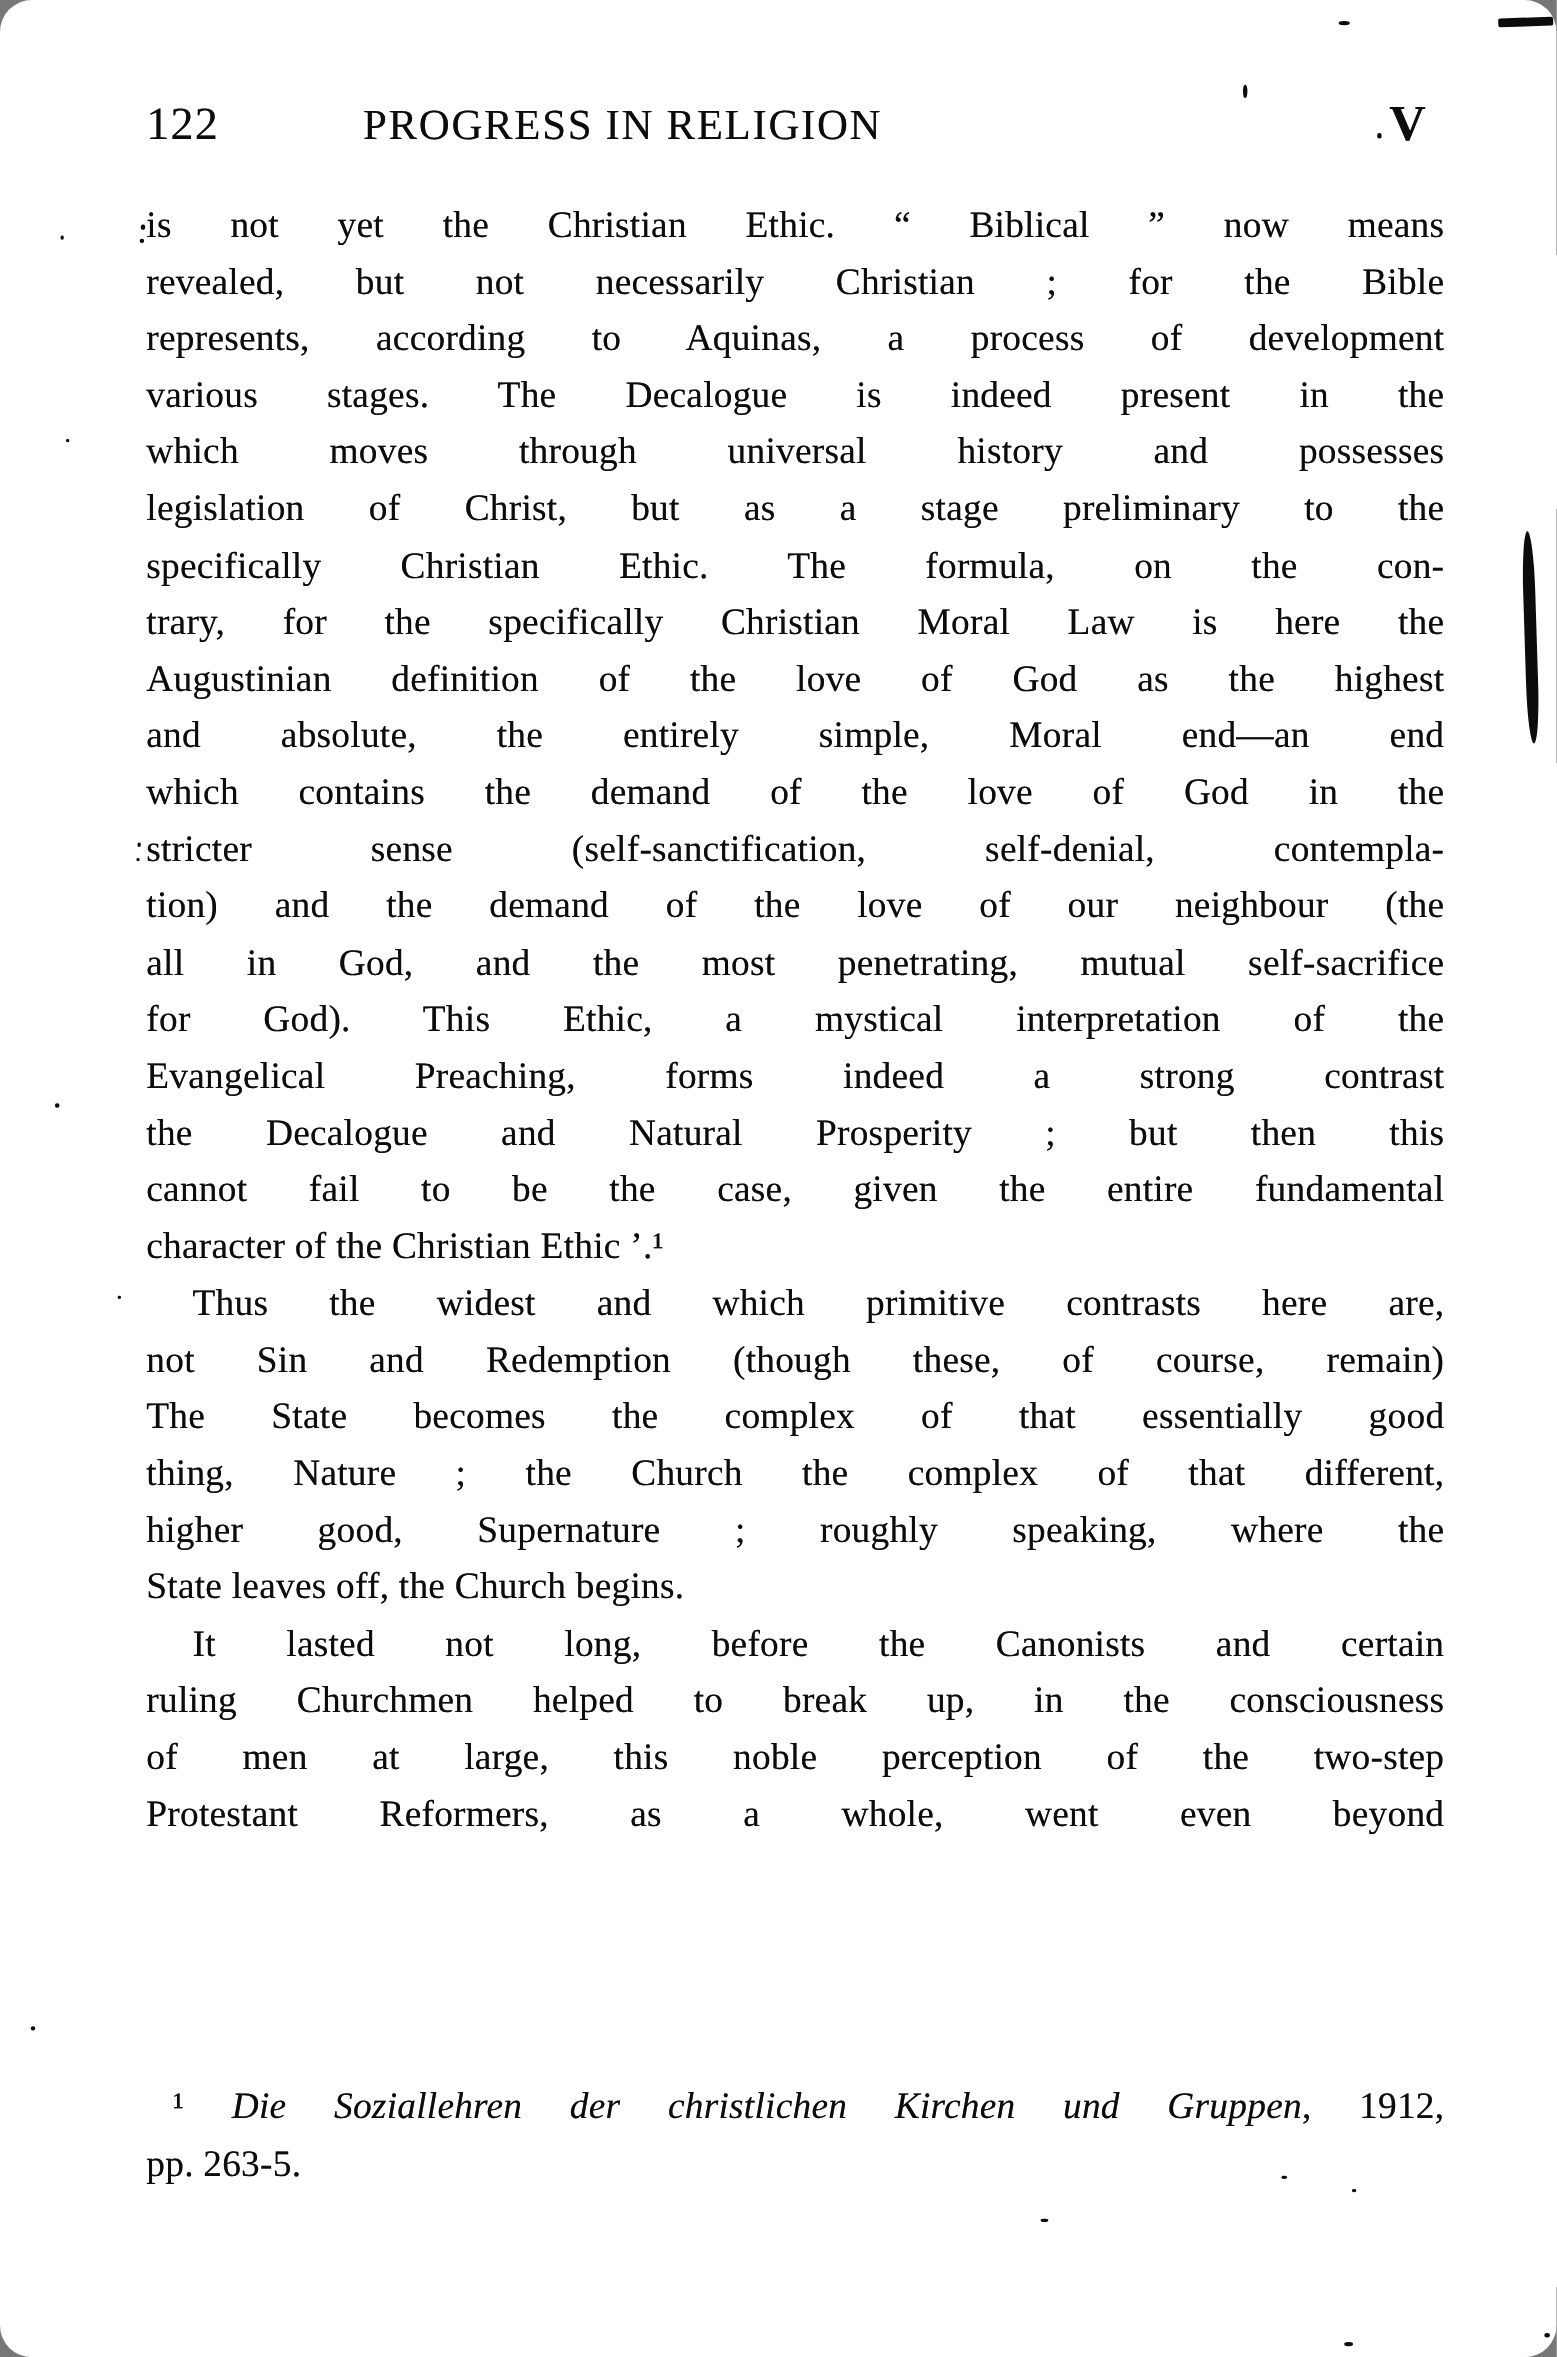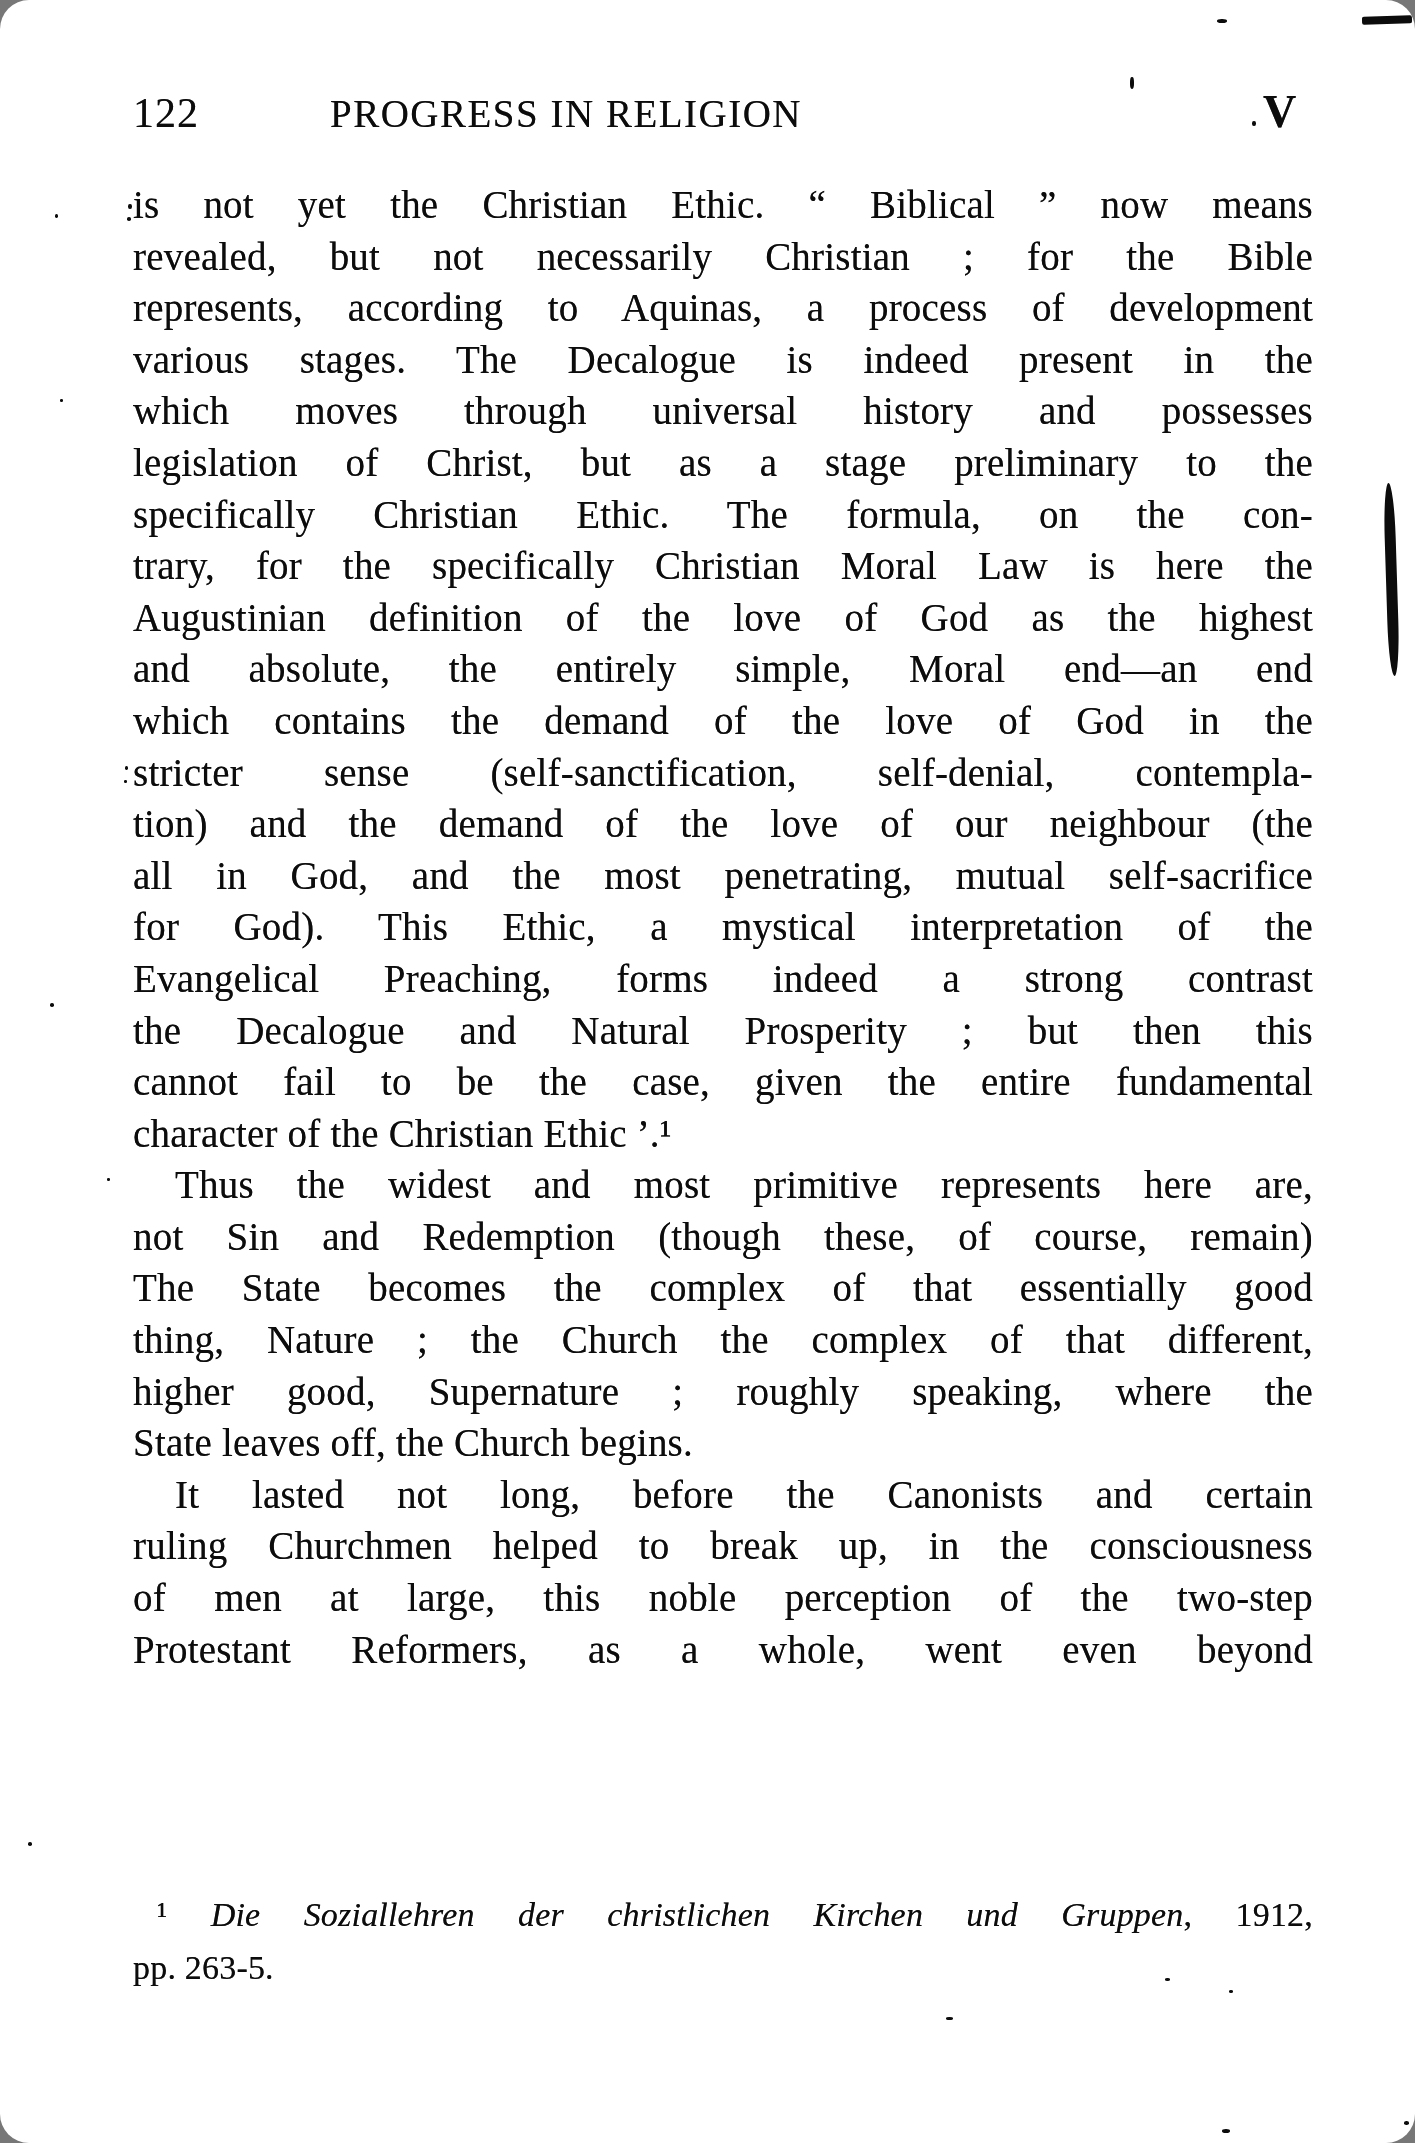--- a/index.html
+++ b/index.html
@@ -24,21 +24,21 @@
     position: absolute; left: 330px; top: 92px;
     font-size: 39px; line-height: 44px; letter-spacing: 1.5px;
   }
   .chapter-numeral {
     position: absolute; left: 1263px; top: 88px;
     font-size: 46px; line-height: 48px; font-weight: bold;
   }
   
   .body-text {
     position: absolute; left: 133px; top: 179px; width: 1180px;
-    font-size: 39px; letter-spacing: 0.2px;
+    font-size: 34px; letter-spacing: 0.2px;
   }
   .line {
     height: 51.6px; line-height: 51.6px;
     white-space: normal;
     text-align: justify;
     text-align-last: justify;
     overflow: visible;
   }
   .line.indent { text-indent: 42px; }
   .line.lastline { text-align: right; text-align-last: left; }
@@ -88,21 +88,21 @@
       <div class="line">and absolute, the entirely simple, Moral end—an end</div>
       <div class="line">which contains the demand of the love of God in the</div>
       <div class="line">stricter sense (self-sanctification, self-denial, contempla-</div>
       <div class="line">tion) and the demand of the love of our neighbour (the</div>
       <div class="line">all in God, and the most penetrating, mutual self-sacrifice</div>
       <div class="line">for God).  This Ethic, a mystical interpretation of the</div>
       <div class="line">Evangelical Preaching, forms indeed a strong contrast</div>
       <div class="line">the Decalogue and Natural Prosperity ;  but then this</div>
       <div class="line">cannot fail to be the case, given the entire fundamental</div>
       <div class="line lastline">character of the Christian Ethic ’.¹</div>
-      <div class="line indent">Thus the widest and most primitive represents here are,</div>
+      <div class="line indent">Thus the widest and which primitive contrasts here are,</div>
       <div class="line">not Sin and Redemption (though these, of course, remain)</div>
       <div class="line">The State becomes the complex of that essentially good</div>
       <div class="line">thing, Nature ;  the Church the complex of that different,</div>
       <div class="line">higher good, Supernature ;  roughly speaking, where the</div>
       <div class="line lastline">State leaves off, the Church begins.</div>
       <div class="line indent">It lasted not long, before the Canonists and certain</div>
       <div class="line">ruling Churchmen helped to break up, in the consciousness</div>
       <div class="line">of men at large, this noble perception of the two-step</div>
       <div class="line">Protestant Reformers, as a whole, went even beyond</div>
     </main>

